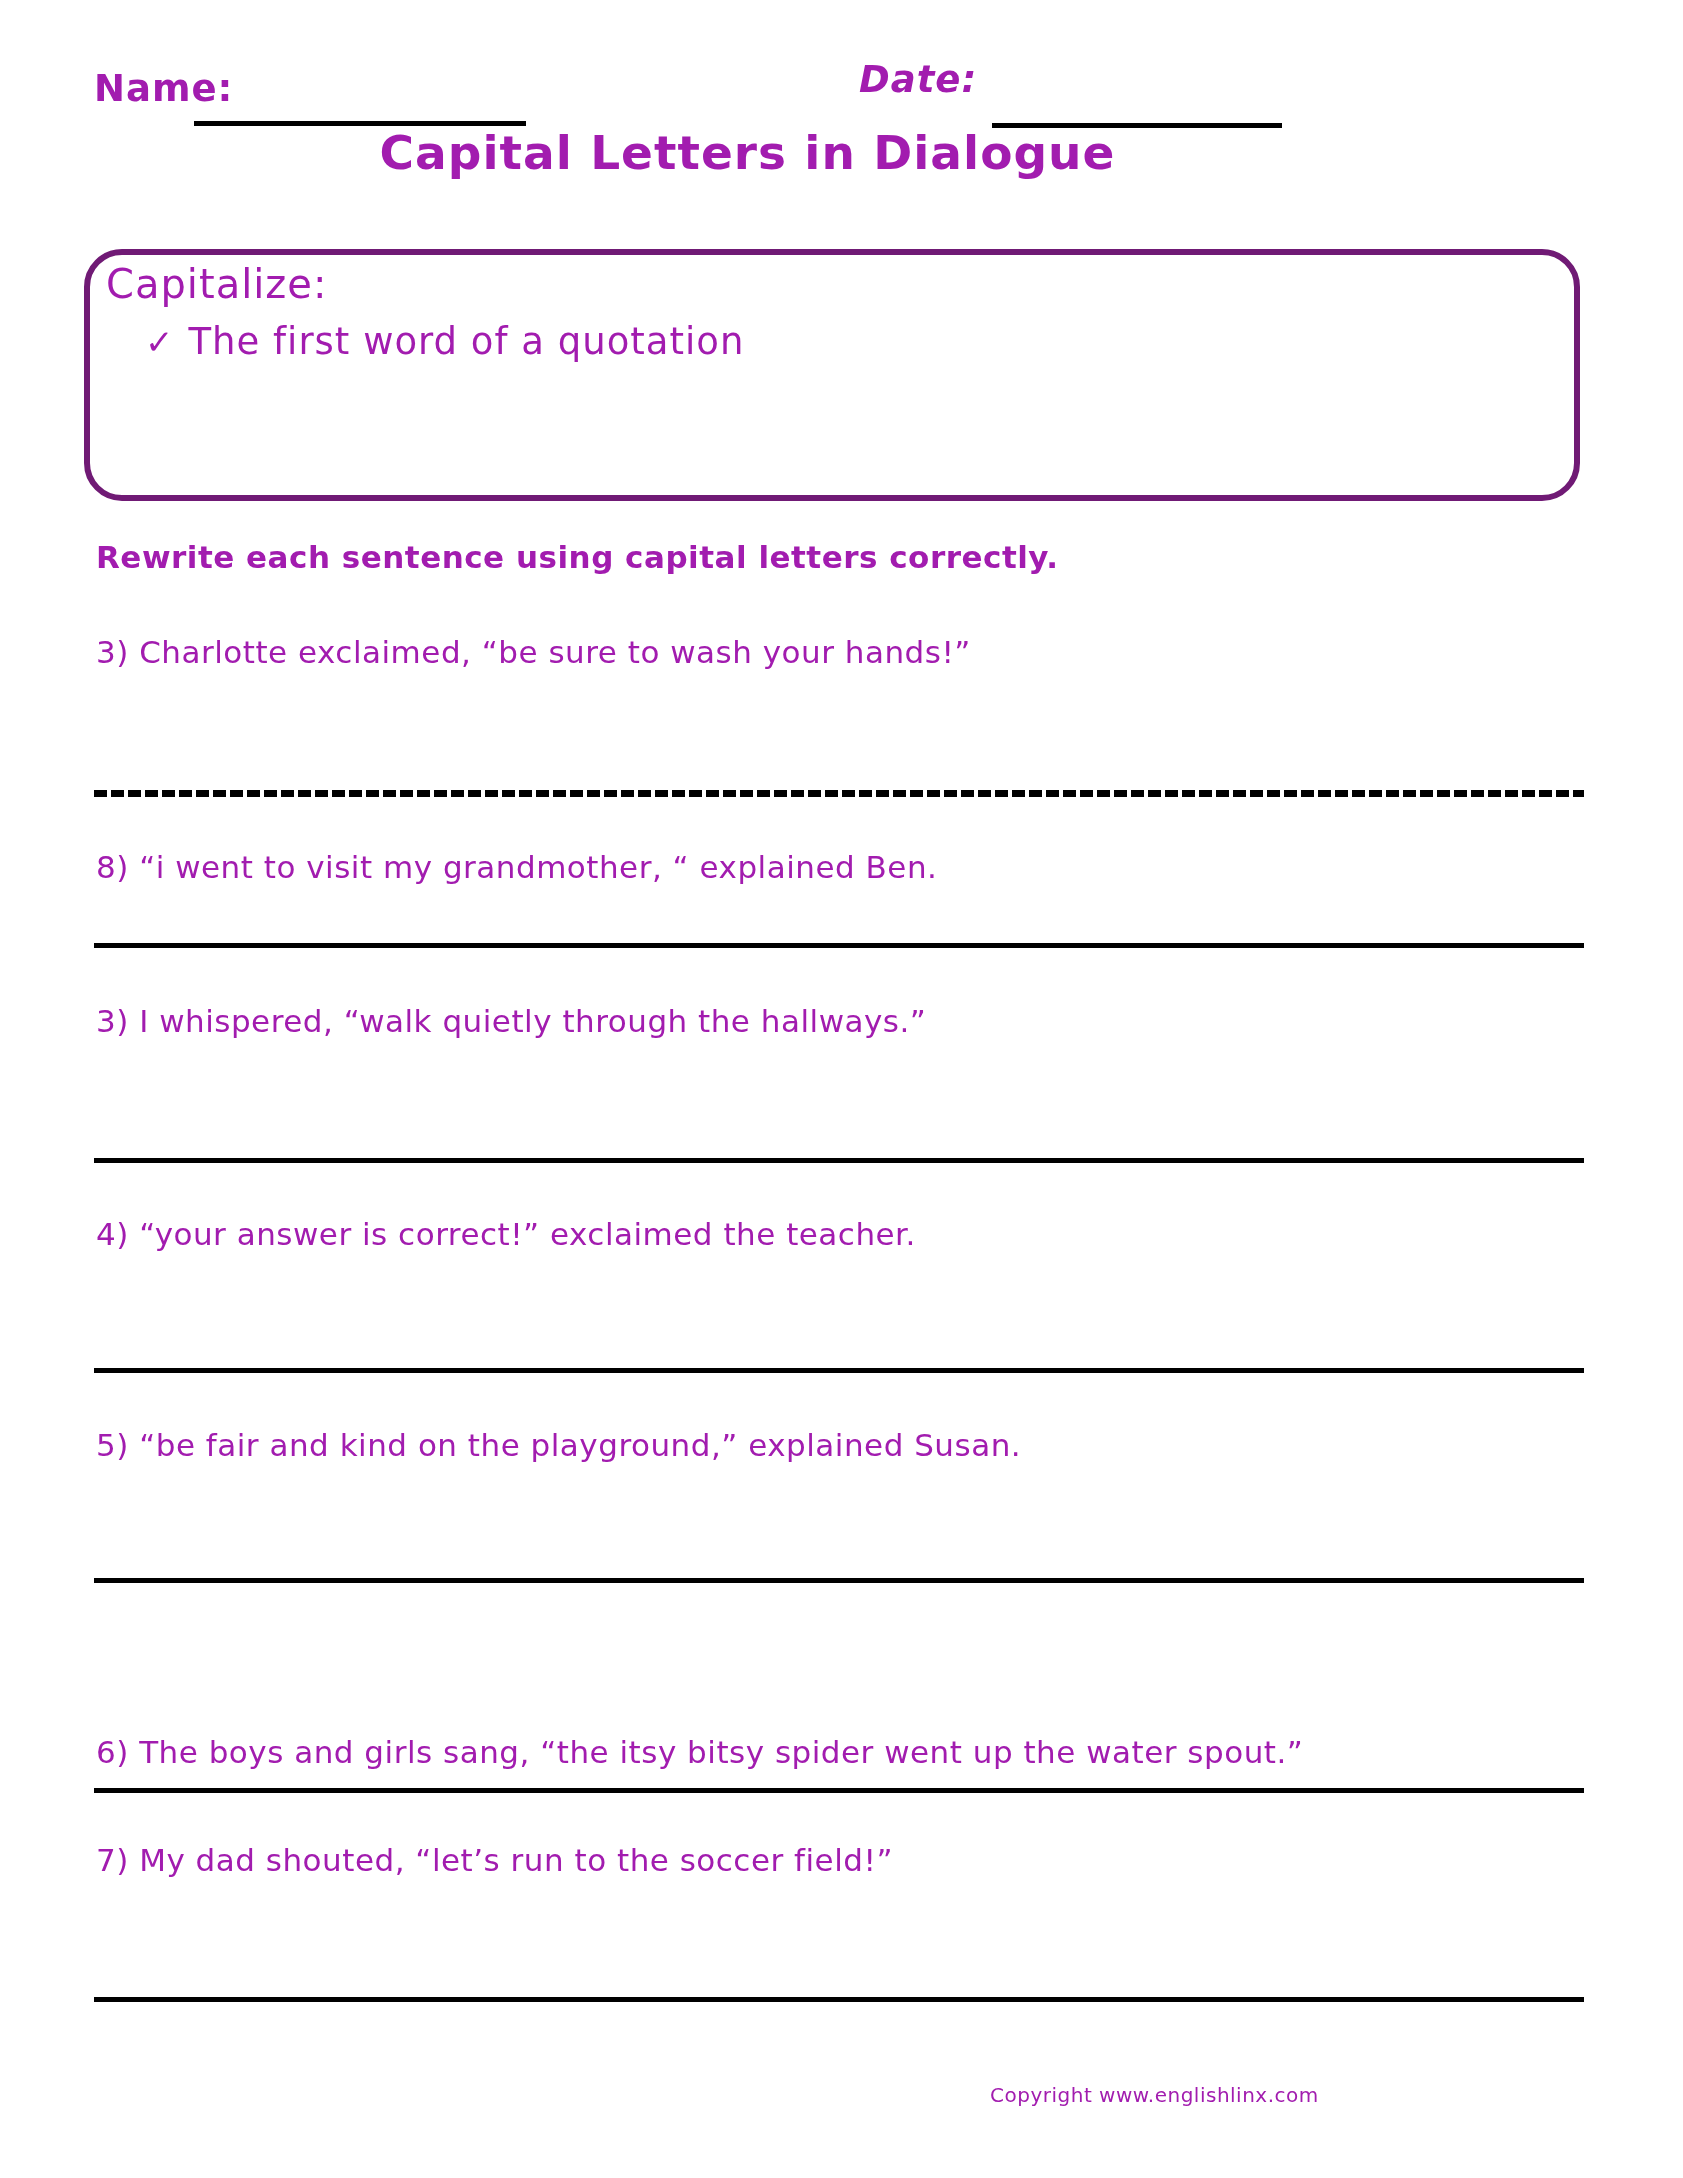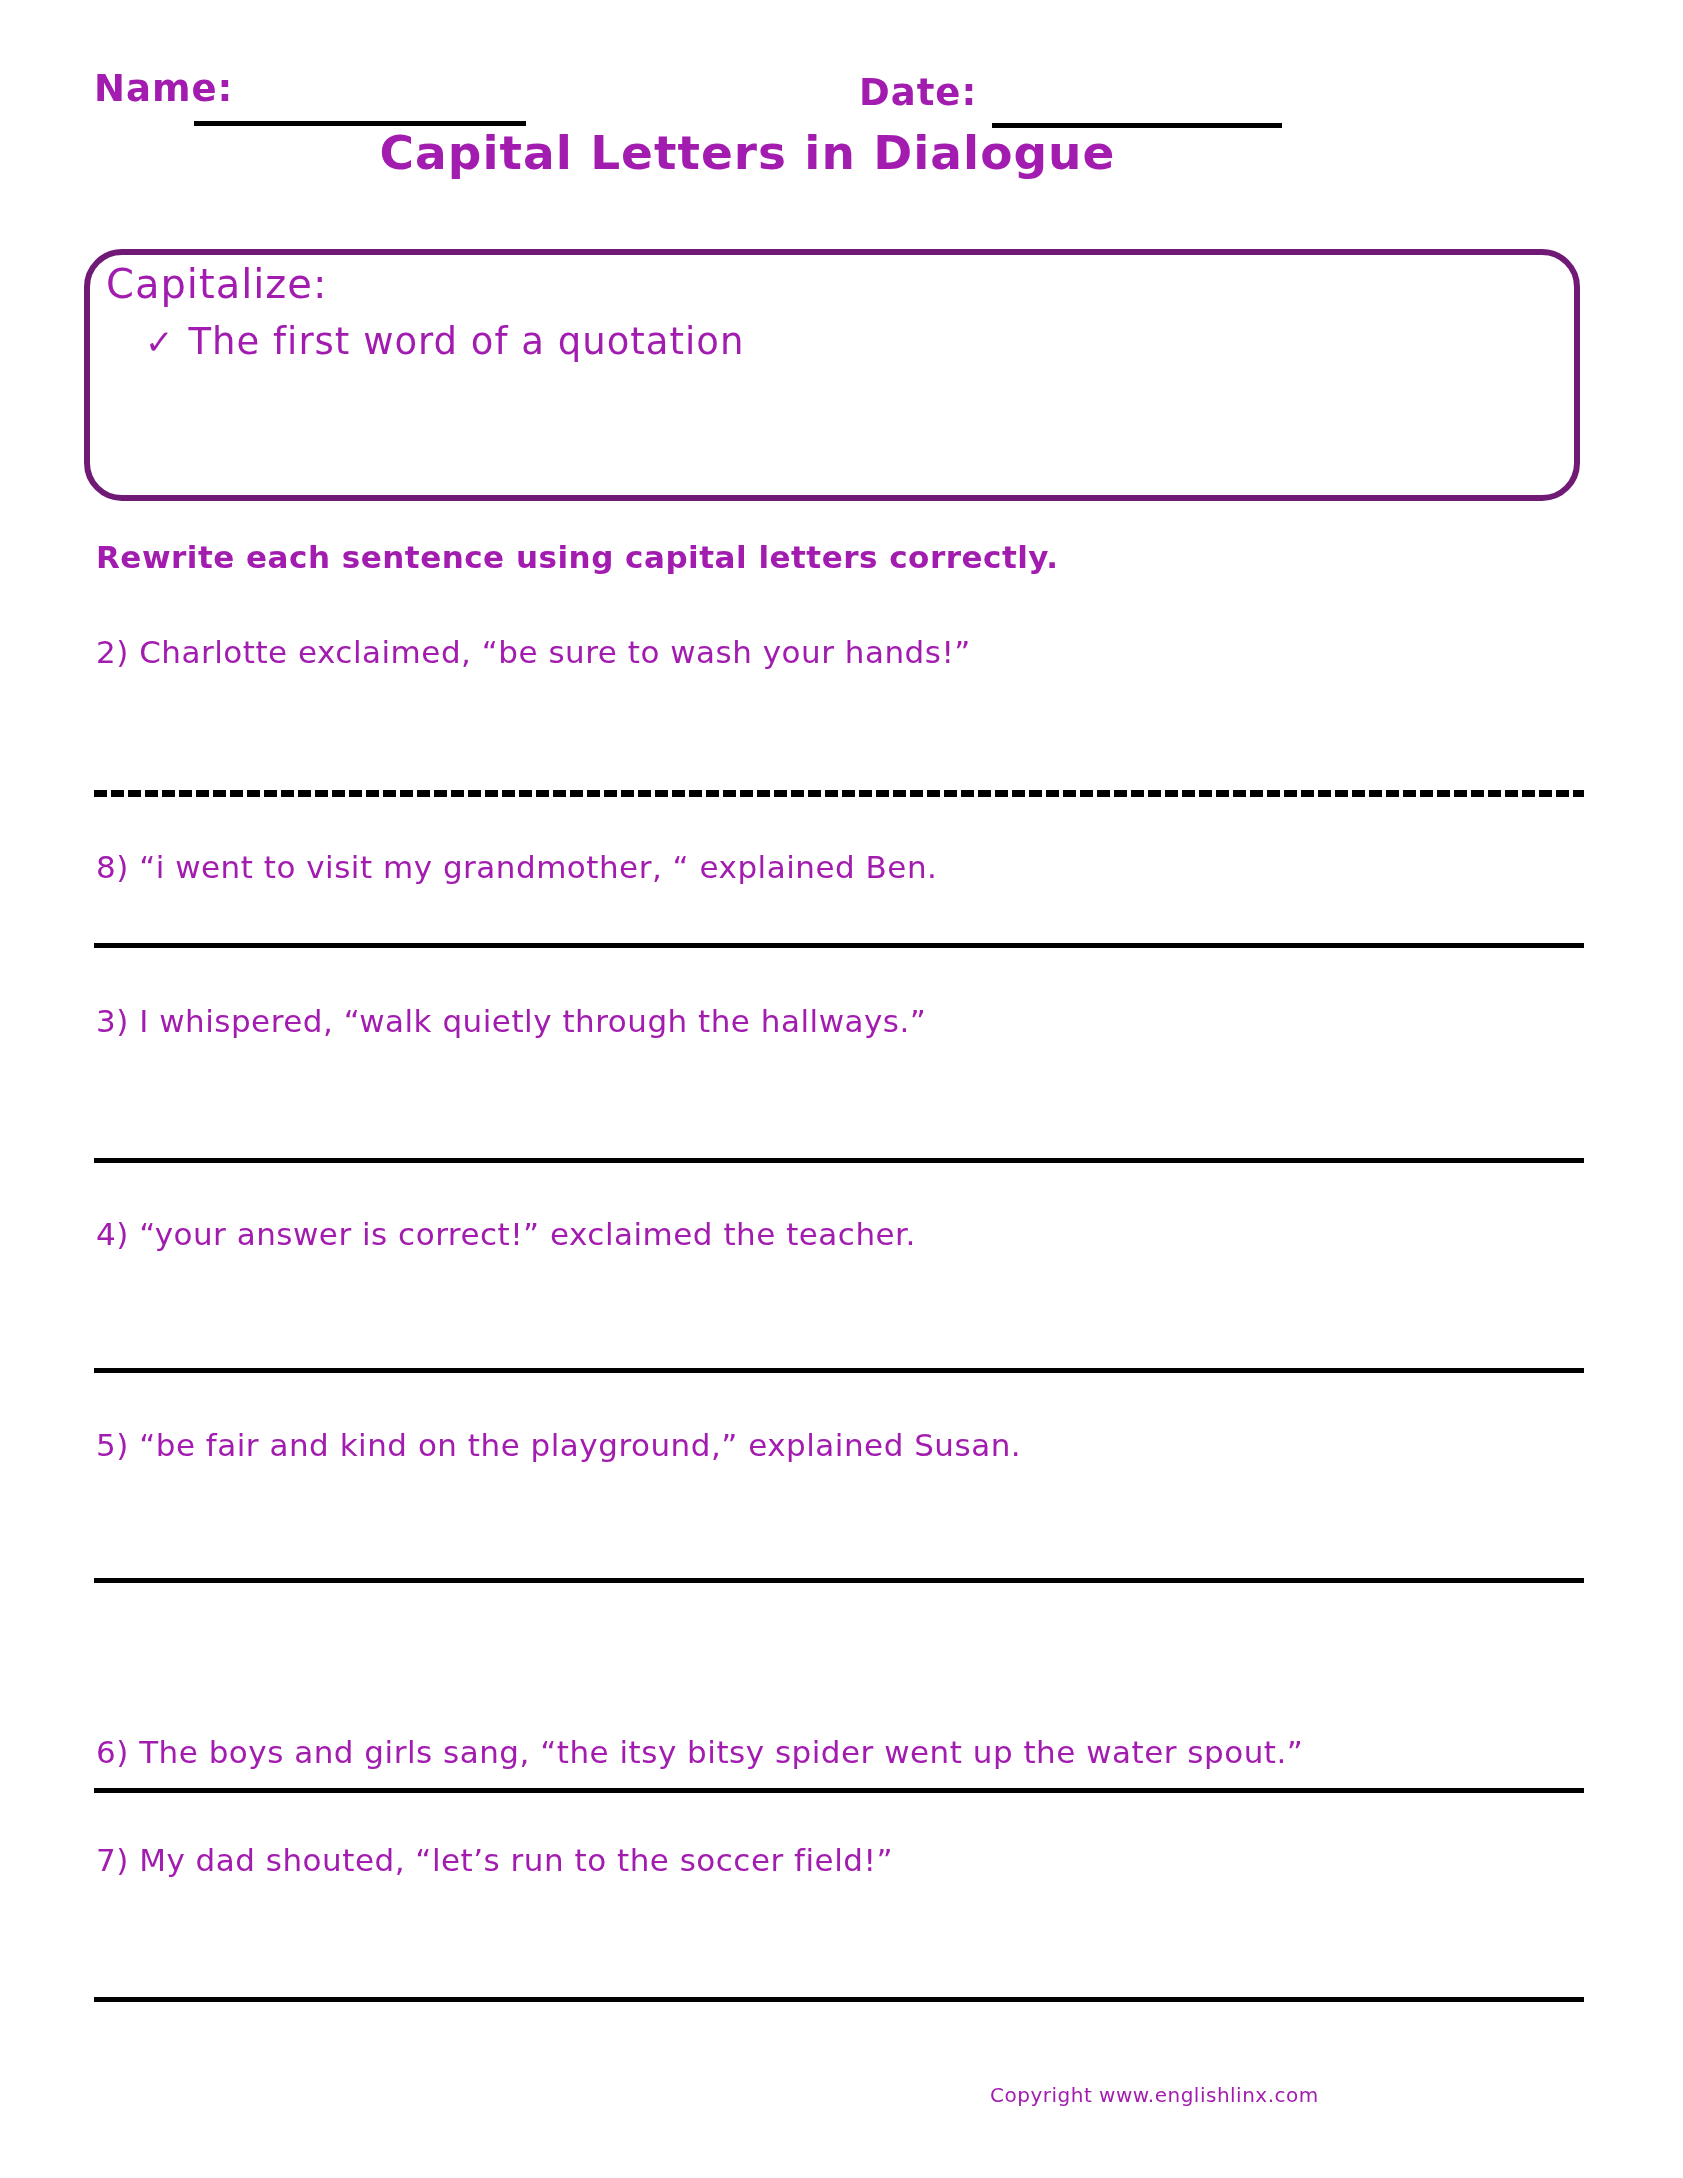--- a/index.html
+++ b/index.html
@@ -17,22 +17,22 @@
   
   .name-label {
     position: absolute; left: 94px; top: 67px;
     font-size: 37px; font-weight: bold; letter-spacing: 1px;
   }
   .name-line {
     position: absolute; left: 194px; top: 121px;
     width: 332px; height: 5px; background: #000;
   }
   .date-label {
-    position: absolute; left: 859px; top: 71px;
-    font-size: 37px; font-weight: bold; letter-spacing: 1px;
+    position: absolute; left: 859px; top: 58px;
+    font-size: 37px; font-weight: bold; letter-spacing: 1px; font-style: italic;
   }
   .date-line {
     position: absolute; left: 992px; top: 123px;
     width: 290px; height: 5px; background: #000;
   }
 
   
   .page-title {
     position: absolute; left: -94px; top: 125px;
     width: 1683px; text-align: center;
@@ -111,21 +111,21 @@
 
   <div class="rules-box">
     <div class="rules-heading">Capitalize:</div>
     <div class="rule-line">
       <span class="check-icon">✓</span><span>The first word of a quotation</span>
     </div>
   </div>
 
   <div class="instructions">Rewrite each sentence using capital letters correctly.</div>
 
-  <div class="question-text q1-text">2) Charlotte exclaimed, “be sure to wash your hands!”</div>
+  <div class="question-text q1-text">3) Charlotte exclaimed, “be sure to wash your hands!”</div>
   <div class="answer-line scalloped q1-line"></div>
 
   <div class="question-text q2-text">8) “i went to visit my grandmother, “ explained Ben.</div>
   <div class="answer-line q2-line"></div>
 
   <div class="question-text q3-text">3) I whispered, “walk quietly through the hallways.”</div>
   <div class="answer-line q3-line"></div>
 
   <div class="question-text q4-text">4) “your answer is correct!” exclaimed the teacher.</div>
   <div class="answer-line q4-line"></div>

